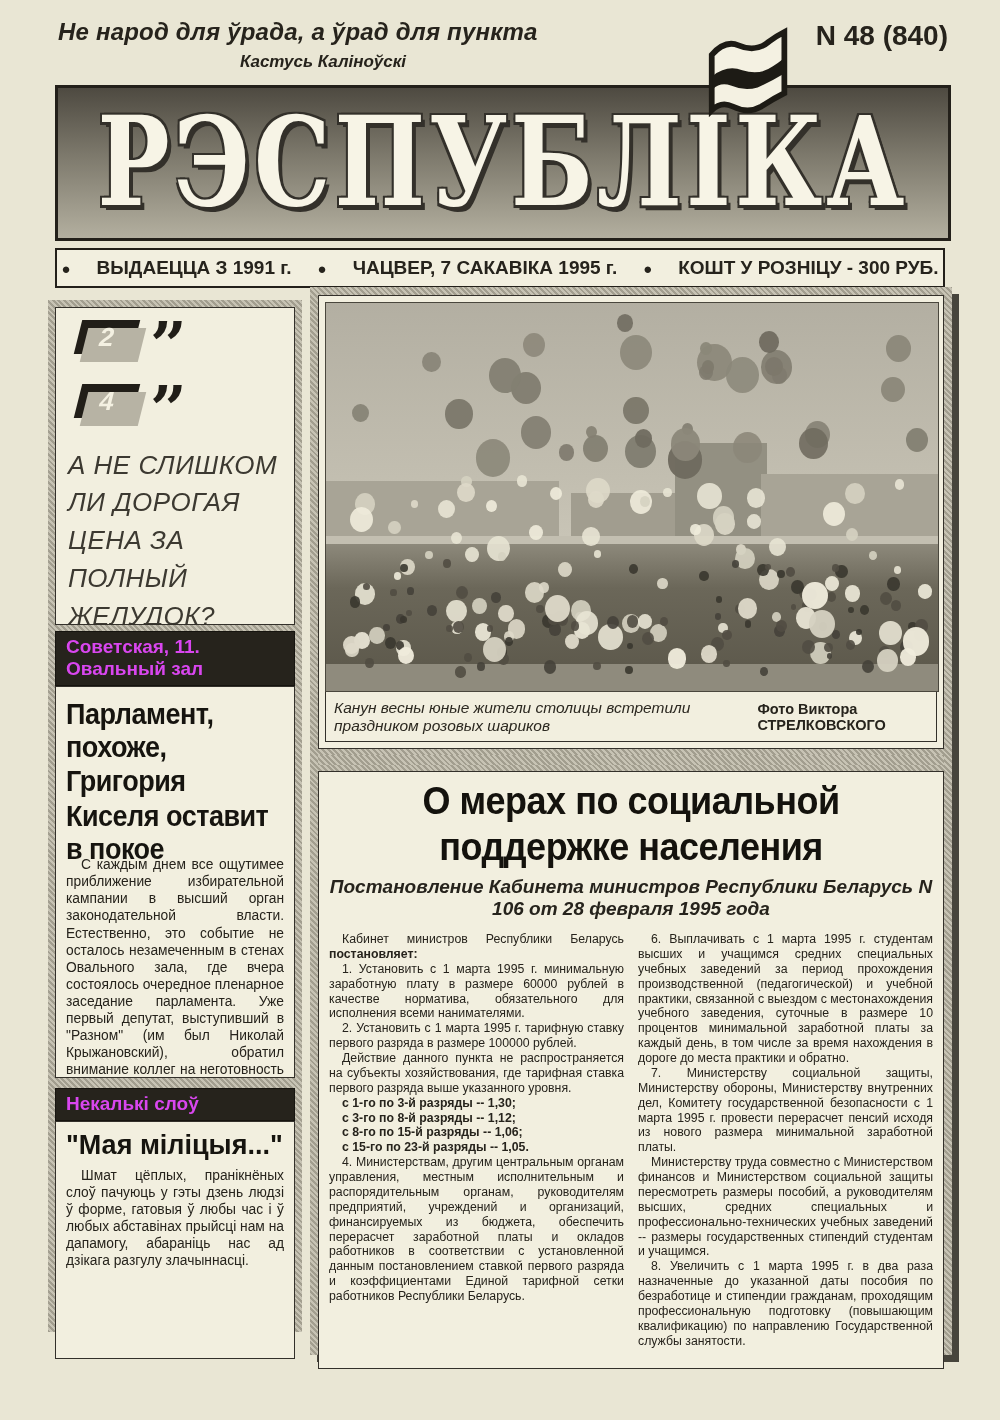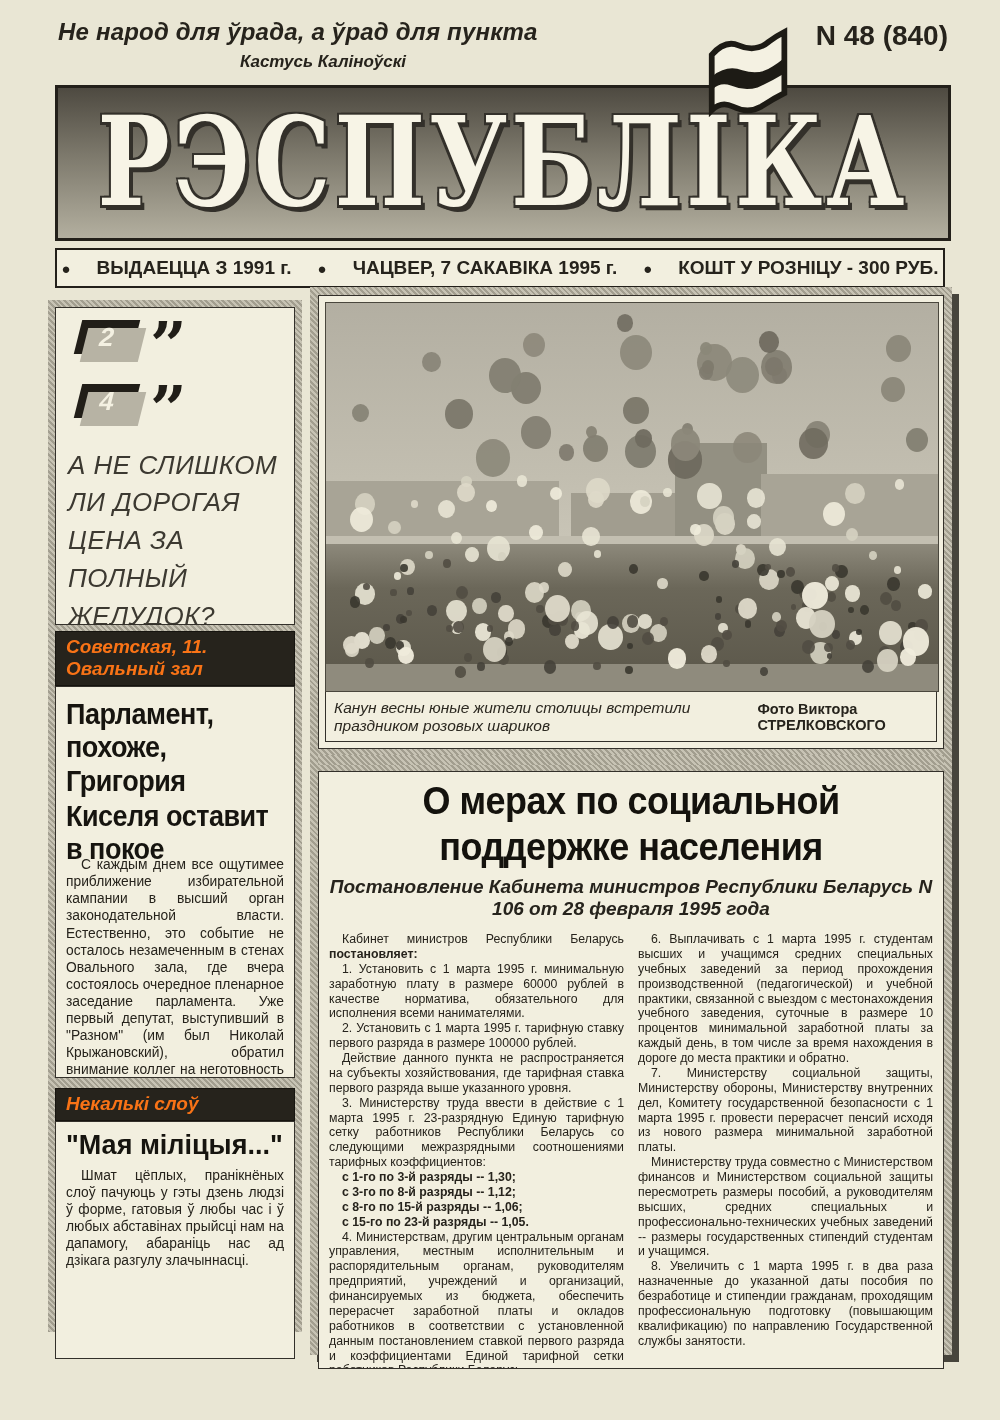--- a/index.html
+++ b/index.html
@@ -55,22 +55,22 @@
     position:relative;width:58px;height:34px;background:#211e18;color:#f4f1e2;
     transform:skewX(-14deg);display:flex;align-items:center;justify-content:center;
     font-size:26px;font-weight:bold;margin-left:10px;
   }
   .badge::after{content:"";position:absolute;left:8px;top:8px;width:100%;height:100%;
     background:#b7b3a4;z-index:-1;}
   .qmark{font-family:"DejaVu Serif",serif;font-size:64px;line-height:.6;font-weight:bold;color:#211e18;margin-top:6px;}
   .quote-text{margin-top:16px;font-size:15.5px;font-weight:bold;line-height:1.3;text-align:justify;text-indent:16px;}
   .quote-head{margin-top:18px;font-size:26px;font-style:italic;line-height:1.45;color:#3c3931;letter-spacing:.5px;}
   .section-bar{
-    margin-top:6px;background:#26231c;color:#f97316;
-    font-size:19px;font-weight:bold;font-style:italic;
+    margin-top:6px;background:#26231c;color:#d946ef;
+    font-size:19px;font-weight:bold;
     padding:4px 8px 5px 10px;border:1px solid #16140f;
   }
   .article-panel{margin-top:0;padding:8px 10px;overflow:hidden;}
   .parl-panel{height:392px;}
   .mil-panel{height:238px;}
   .parl-head{
     font-size:27px;font-weight:800;line-height:1.12;letter-spacing:-.5px;
     color:#16140f;margin:2px 0 8px 0;
     transform:scaleY(1.12);transform-origin:top left;
   }
@@ -396,21 +396,20 @@
   <div class="panel main-art">
     <div class="main-head">О мерах по социальной поддержке населения</div>
     <div class="main-sub">Постановление Кабинета министров Республики Беларусь N 106 от 28 февраля 1995 года</div>
     <div class="cols">
       <div class="col">
         <p><span>Кабинет министров Республики Беларусь</span> <b>постановляет:</b></p>
         <div>
             <p>1. Установить с 1 марта 1995 г. минимальную заработную плату в размере 60000 рублей в качестве норматива, обязательного для исполнения всеми нанимателями.</p>
             <p>2. Установить с 1 марта 1995 г. тарифную ставку первого разряда в размере 100000 рублей.</p>
             <p>Действие данного пункта не распространяется на субъекты хозяйствования, где тарифная ставка первого разряда выше указанного уровня.</p>
-            <p>3. Министерству труда ввести в действие с 1 марта 1995 г. 23-разрядную Единую тарифную сетку работников Республики Беларусь со следующими межразрядными соотношениями тарифных коэффициентов:</p>
             <p class="coef">с 1-го по 3-й разряды -- 1,30;</p>
             <p class="coef">с 3-го по 8-й разряды -- 1,12;</p>
             <p class="coef">с 8-го по 15-й разряды -- 1,06;</p>
             <p class="coef">с 15-го по 23-й разряды -- 1,05.</p>
             <p>4. Министерствам, другим центральным органам управления, местным исполнительным и распорядительным органам, руководителям предприятий, учреждений и организаций, финансируемых из бюджета, обеспечить перерасчет заработной платы и окладов работников в соответствии с установленной данным постановлением ставкой первого разряда и коэффициентами Единой тарифной сетки работников Республики Беларусь.</p>
           </div>
       </div>
       <div class="col">
         <div>
             <p>6. Выплачивать с 1 марта 1995 г. студентам высших и учащимся средних специальных учебных заведений за период прохождения производственной (педагогической) и учебной практики, связанной с выездом с местонахождения учебного заведения, суточные в размере 10 процентов минимальной заработной платы за каждый день, в том числе за время нахождения в дороге до места практики и обратно.</p>

